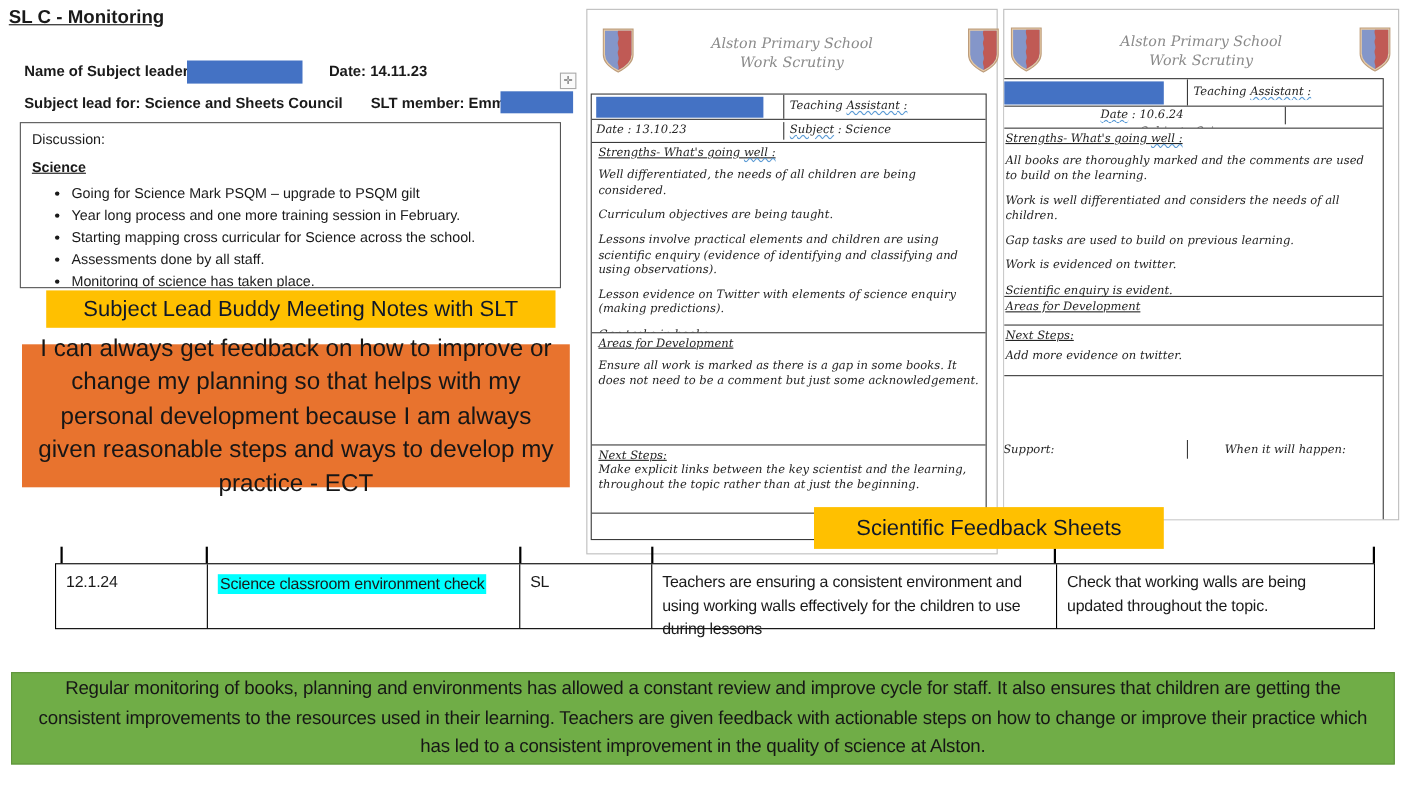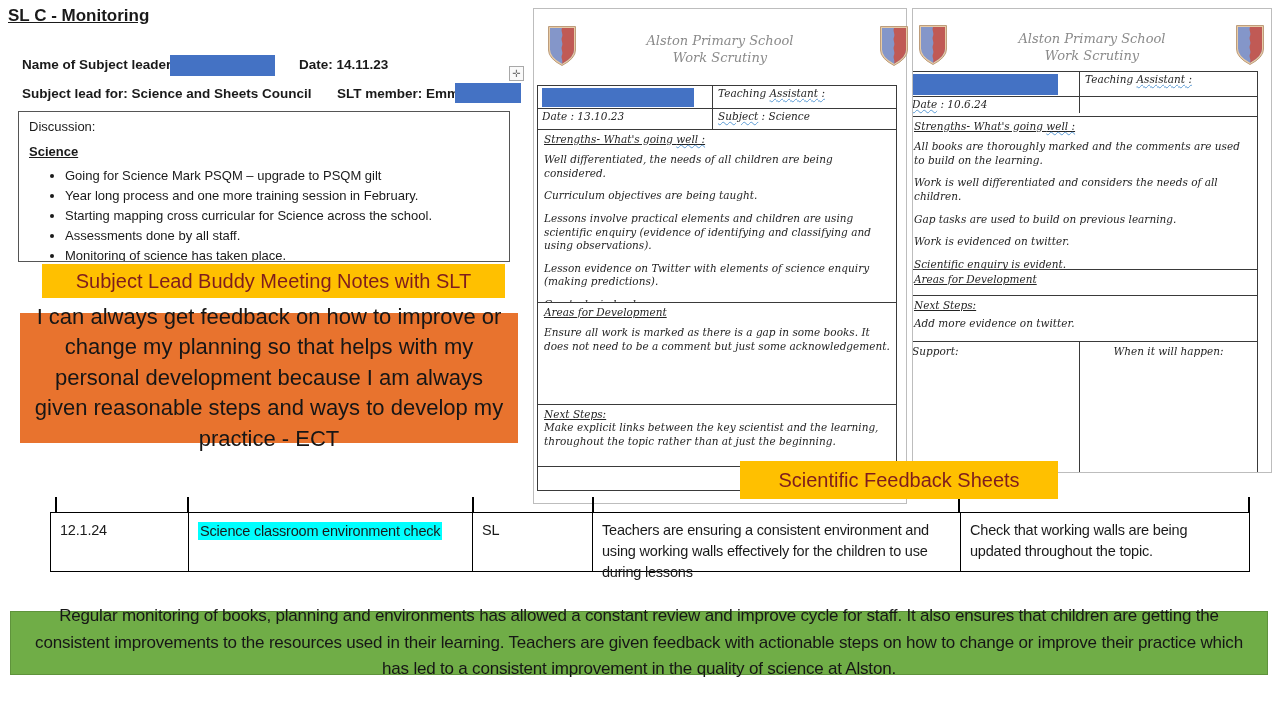--- a/index.html
+++ b/index.html
@@ -21,50 +21,50 @@
   .discussion-box{
     left:18px;top:111px;width:492px;height:151px;border:1px solid #555;
     padding:7px 10px;font-size:13px;overflow:hidden;
   }
   .discussion-heading{font-weight:700;text-decoration:underline;margin-top:10px;font-size:13px;}
   .discussion-box ul{margin:9px 0 0;padding-left:36px;}
   .discussion-box li{margin-bottom:5px;font-size:13px;}
 
   
   .banner{
-    background:#FFC000;color:#7f1d1d;text-align:center;
+    background:#FFC000;color:#0f172a;text-align:center;
     display:flex;align-items:center;justify-content:center;
   }
   .banner-buddy{left:42px;top:264px;width:463px;height:34px;font-size:20px;font-weight:500;}
   .banner-monitoring{left:740px;top:461px;width:318px;height:38px;font-size:20px;font-weight:500;z-index:6;}
   .quote-box{
     left:20px;top:313px;width:498px;height:130px;background:#E8732E;color:#161616;
     display:flex;align-items:center;justify-content:center;text-align:center;
     font-size:22px;line-height:1.38;padding:4px 6px;
   }
   .footer-box{
-    left:10px;top:611px;width:1258px;height:64px;background:#70AD47;border:1px solid #5f933c
+    left:10px;top:611px;width:1258px;height:84px;background:#70AD47;border:1px solid #5f933c
 
 ;
     color:#161616;text-align:center;font-size:17px;line-height:1.55;
     display:flex;align-items:center;justify-content:center;padding:6px 14px;letter-spacing:-0.2px;
   }
 
   
   .sheet{
     position:absolute;background:#fff;border:1px solid #bdbdbd;
     font-family:"DejaVu Serif",serif;font-style:italic;color:#242424;
   }
   .sheet-1{left:533px;top:8px;width:374px;height:496px;}
   .sheet-2{left:912px;top:8px;width:360px;height:465px;overflow:hidden;}
   .sheet-school{position:absolute;width:100%;text-align:center;color:#8a8a8a;font-size:13px;line-height:1.3;}
   .sh-table{position:absolute;border:1px solid #3a3a3a;background:#fff;}
   .sheet-1 .sh-table{left:3px;top:76px;width:360px;}
   .sheet-2 .sh-table{left:-6px;top:62px;width:351px;}
-  .sh-row{display:flex;border-bottom:1px solid #3a3a3a;overflow:hidden;}
+  .sh-row{display:flex;border-bottom:1px solid #3a3a3a;overflow:hidden;align-items:center;}
   .sh-row:last-child{border-bottom:none;}
   .sh-c1{border-right:1px solid #3a3a3a;flex:none;padding:1px 4px;}
   .sh-c2{flex:1;padding:1px 5px;}
   .sheet-1 .sh-c1{width:175px;}
   .sheet-2 .sh-c1{width:172px;}
   .sh-sec{border-bottom:1px solid #3a3a3a;padding:3px 6px;overflow:hidden;}
   .sh-sec:last-child{border-bottom:none;}
   .hw{font-size:10.5px;line-height:1.3;}
   .hw-head{font-size:10.5px;text-decoration:underline;margin:0 0 8px;}
   .sheet p{margin:0 0 9px;}

